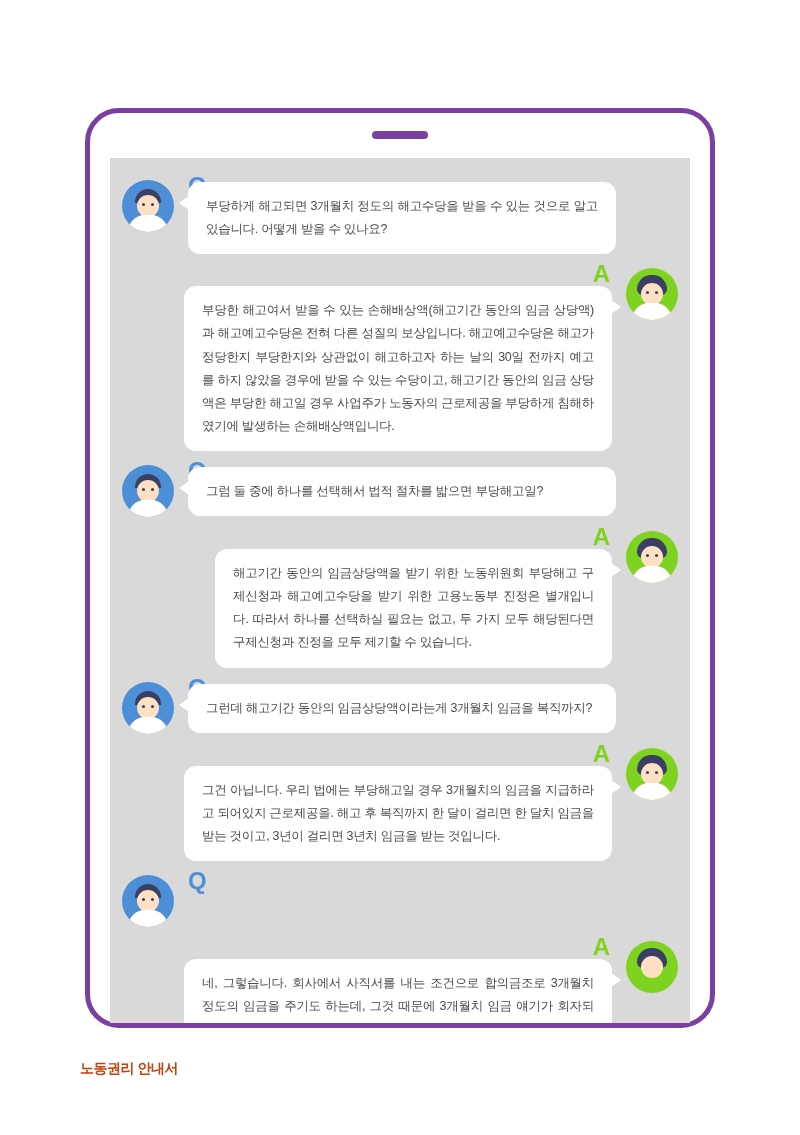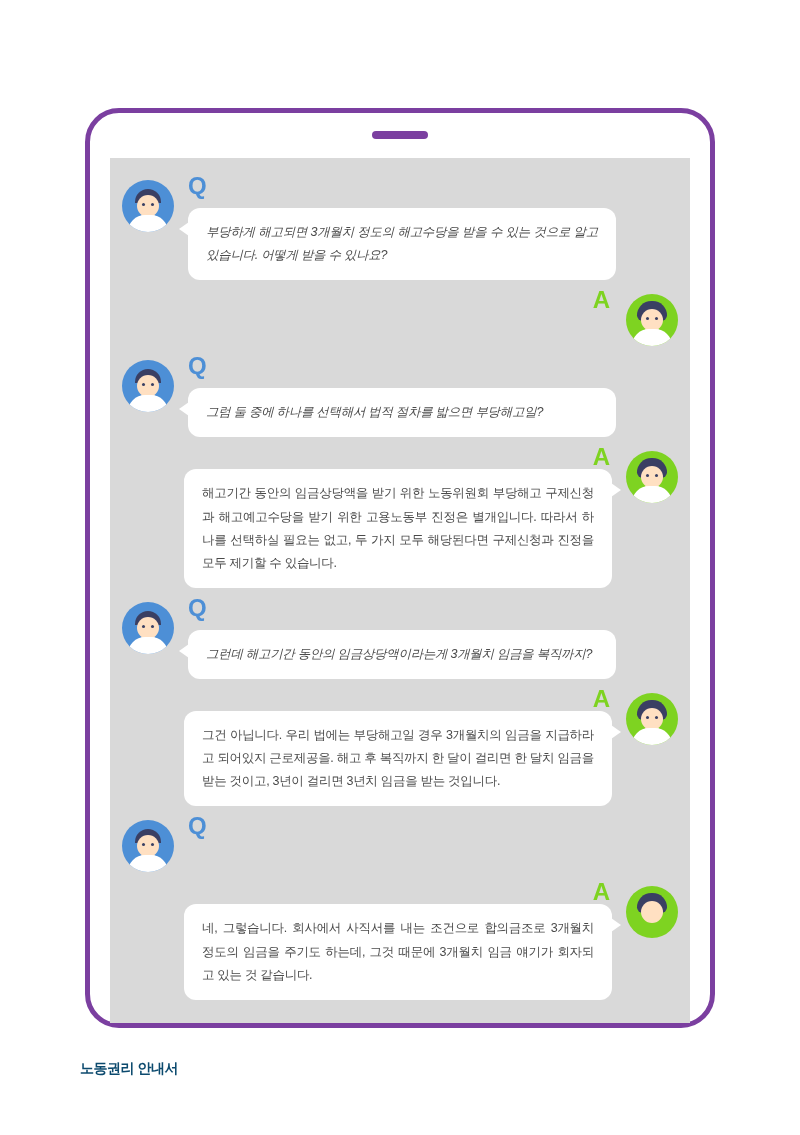--- a/index.html
+++ b/index.html
@@ -150,23 +150,22 @@
     padding: 13px 18px;
     font-size: 12.5px;
     line-height: 1.85;
     color: #333333;
     letter-spacing: -0.3px;
     max-width: 430px;
     text-align: justify;
   }
   .bubble.q-bub {
     margin-left: 14px;
-    margin-top: 28px;
+    margin-top: 2px;
     color: #4a4a4a;
-    font-style: italic;
   }
   .bubble.a-bub {
     margin-right: 14px;
     margin-top: 18px;
     color: #4a4a4a;
   }
   
   .bubble.q-bub::before {
     content: "";
     position: absolute;
@@ -190,21 +189,21 @@
     border-left: 10px solid #ffffff;
   }
   .q-one-line { white-space: nowrap; }
 
   
   .caption {
     position: absolute;
     left: 80px;
     top: 1060px;
     font-size: 14px;
-    color: #0c4a6e;
+    color: #c2410c;
     font-weight: bold;
     letter-spacing: -0.5px;
   }
 </style>
 </head>
 <body>
 
 <div class="device">
   <div class="speaker"></div>
 
@@ -222,20 +221,21 @@
         </div>
         <div style="position:relative;">
           <div class="qa-label" style="left:14px; top:-6px;">Q</div>
           <div class="bubble q-bub" style="width:428px;">부당하게 해고되면 3개월치 정도의 해고수당을 받을 수 있는 것으로 알고 있습니다. 어떻게 받을 수 있나요?</div>
         </div>
       </div>
 
       <div class="row a">
         <div style="position:relative;">
           <div class="qa-label a-label" style="right:16px; top:-6px;">A</div>
+          <div class="bubble a-bub" style="width:428px;">부당한 해고여서 받을 수 있는 손해배상액(해고기간 동안의 임금 상당액)과 해고예고수당은 전혀 다른 성질의 보상입니다. 해고예고수당은 해고가 정당한지 부당한지와 상관없이 해고하고자 하는 날의 30일 전까지 예고를 하지 않았을 경우에 받을 수 있는 수당이고, 해고기간 동안의 임금 상당액은 부당한 해고일 경우 사업주가 노동자의 근로제공을 부당하게 침해하였기에 발생하는 손해배상액입니다.</div>
         </div>
         <div class="avatar a-av">
           <div class="av-hair"></div>
           <div class="av-face"></div>
           <div class="av-eye l"></div>
           <div class="av-eye r"></div>
           <div class="av-collar"></div>
           <div class="av-body"></div>
         </div>
       </div>
@@ -251,21 +251,21 @@
         </div>
         <div style="position:relative;">
           <div class="qa-label" style="left:14px; top:-6px;">Q</div>
           <div class="bubble q-bub q-one-line" style="width:428px;">그럼 둘 중에 하나를 선택해서 법적 절차를 밟으면 부당해고일?</div>
         </div>
       </div>
 
       <div class="row a">
         <div style="position:relative;">
           <div class="qa-label a-label" style="right:16px; top:-6px;">A</div>
-          <div class="bubble a-bub" style="width:428px;">해고기간 동안의 임금상당액을 받기 위한 노동위원회 부당해고 구제신청과 해고예고수당을 받기 위한 고용노동부 진정은 별개입니다. 따라서 하나를 선택하실 필요는 없고, 두 가지 모두 해당된다면 구제신청과 진정을 모두 제기할 수 있습니다.</div>
+          <div class="bubble a-bub" style="width:397px;">해고기간 동안의 임금상당액을 받기 위한 노동위원회 부당해고 구제신청과 해고예고수당을 받기 위한 고용노동부 진정은 별개입니다. 따라서 하나를 선택하실 필요는 없고, 두 가지 모두 해당된다면 구제신청과 진정을 모두 제기할 수 있습니다.</div>
         </div>
         <div class="avatar a-av">
           <div class="av-hair"></div>
           <div class="av-face"></div>
           <div class="av-eye l"></div>
           <div class="av-eye r"></div>
           <div class="av-collar"></div>
           <div class="av-body"></div>
         </div>
       </div>

